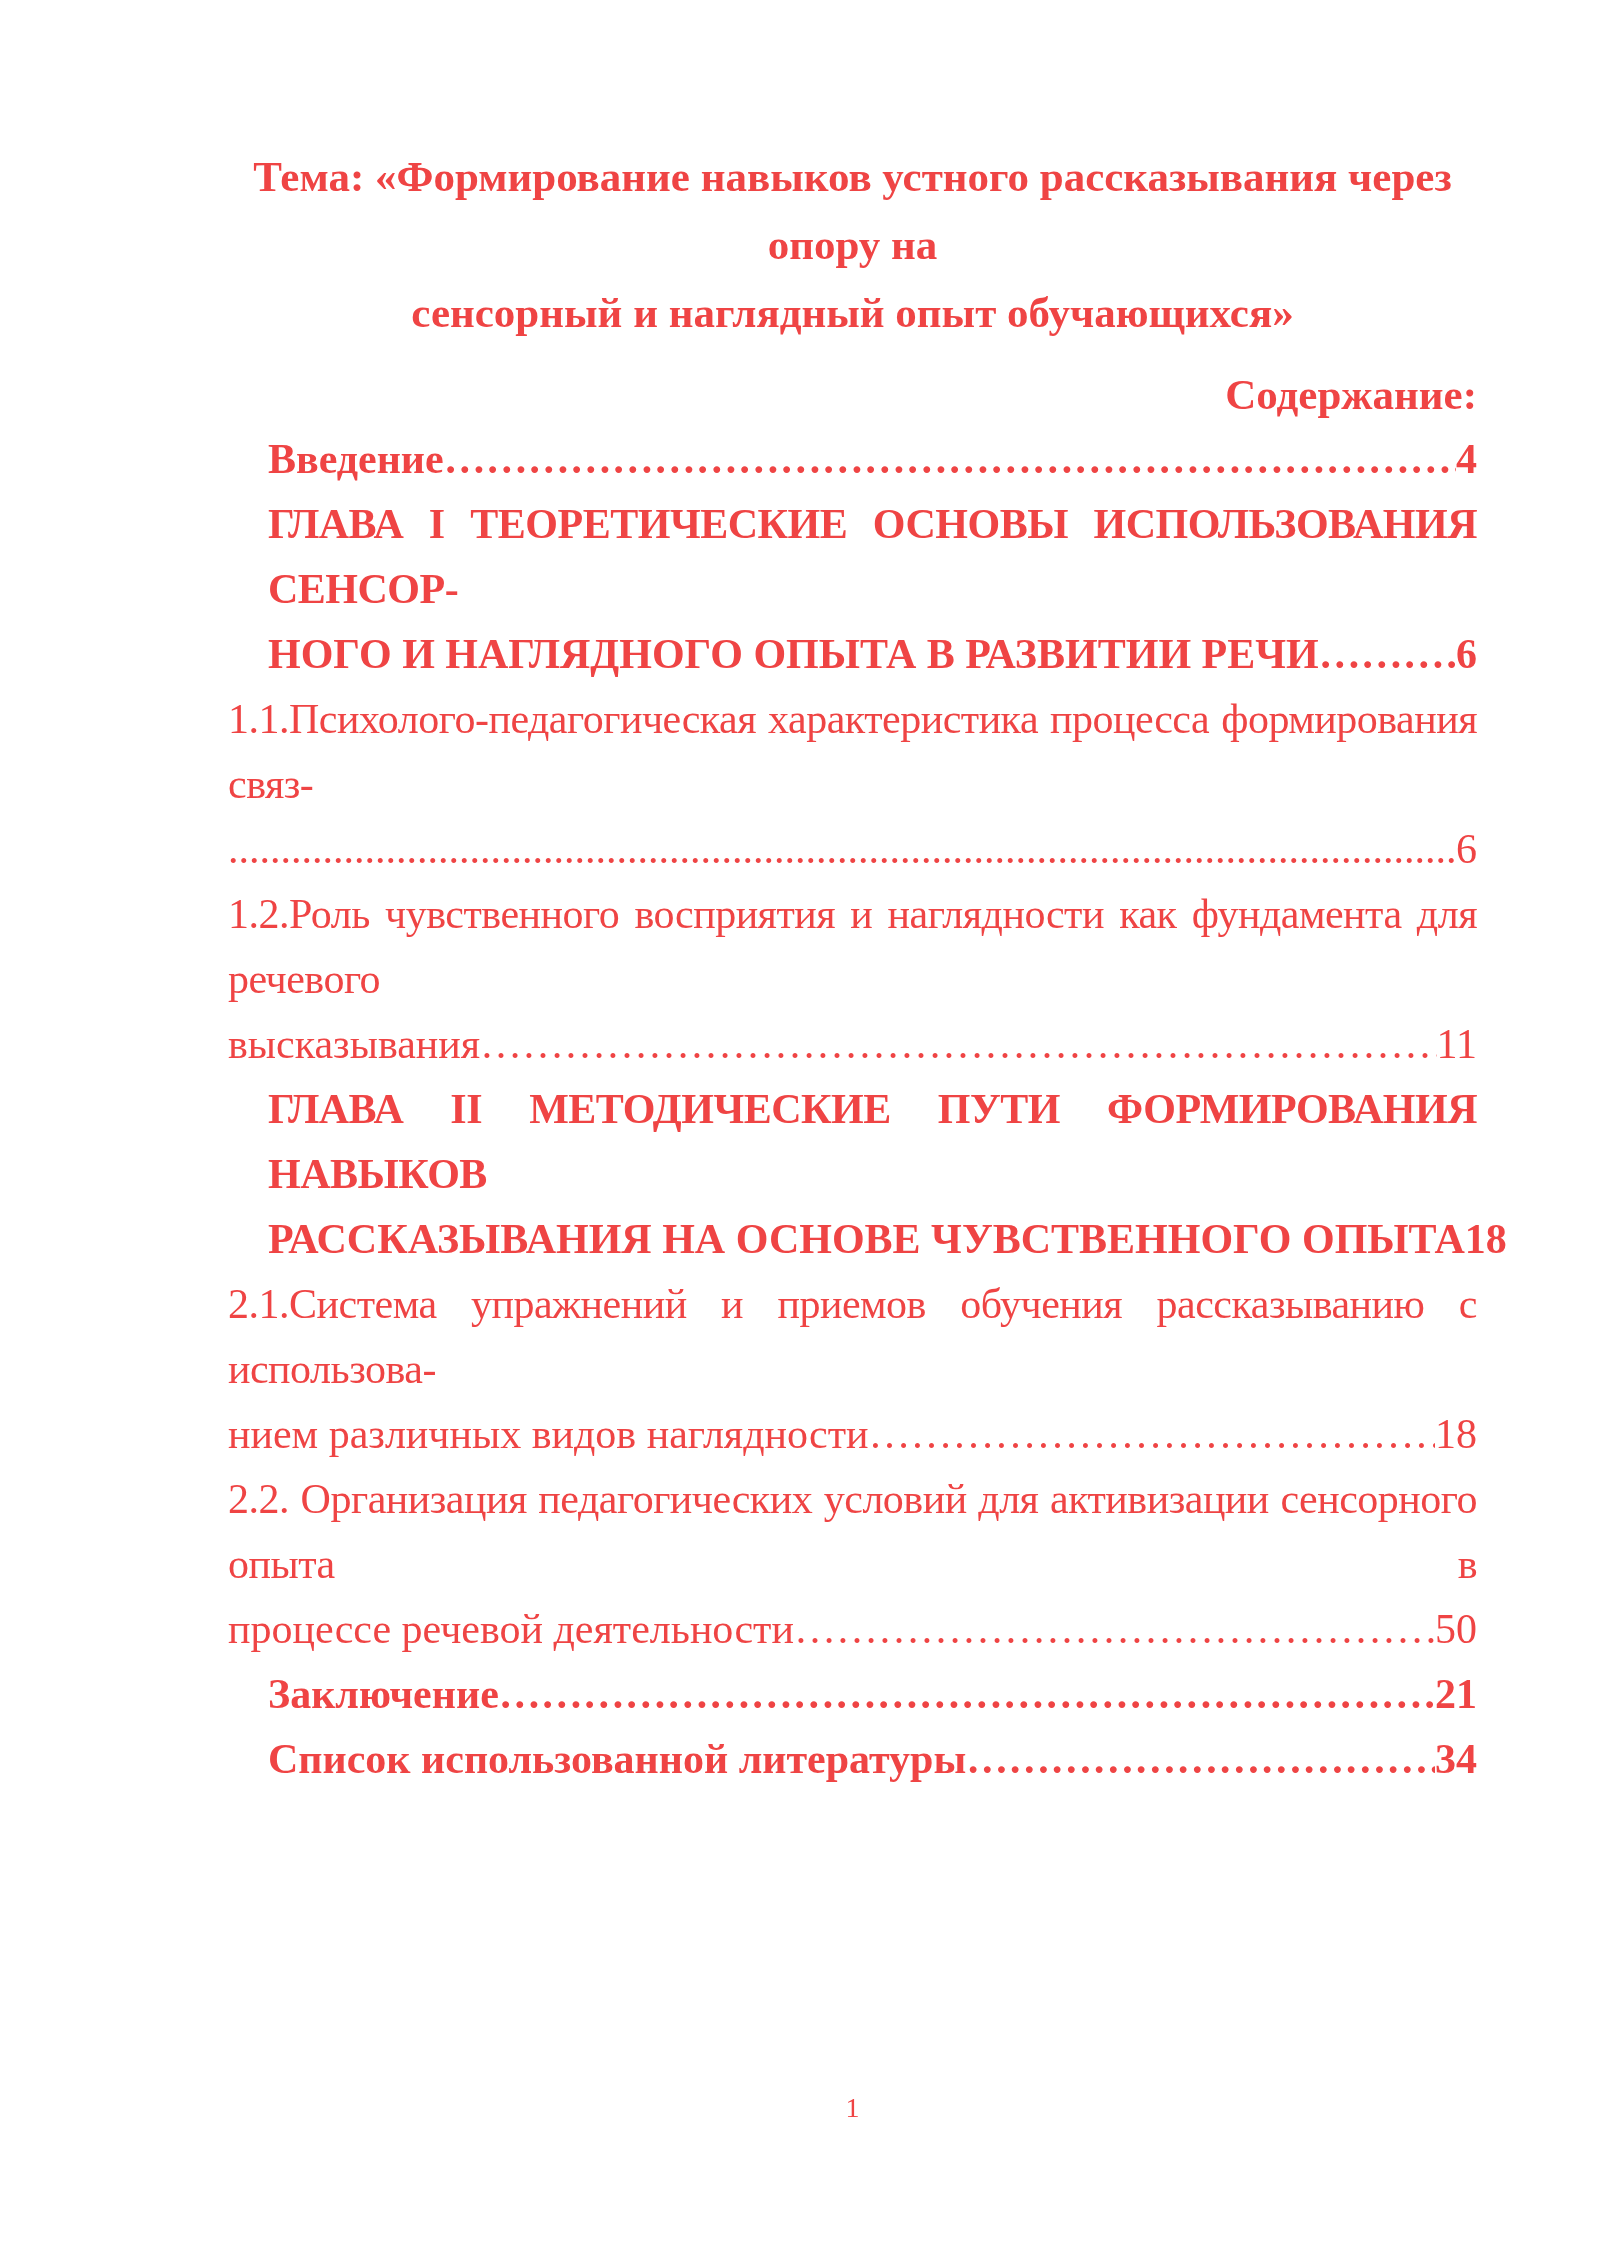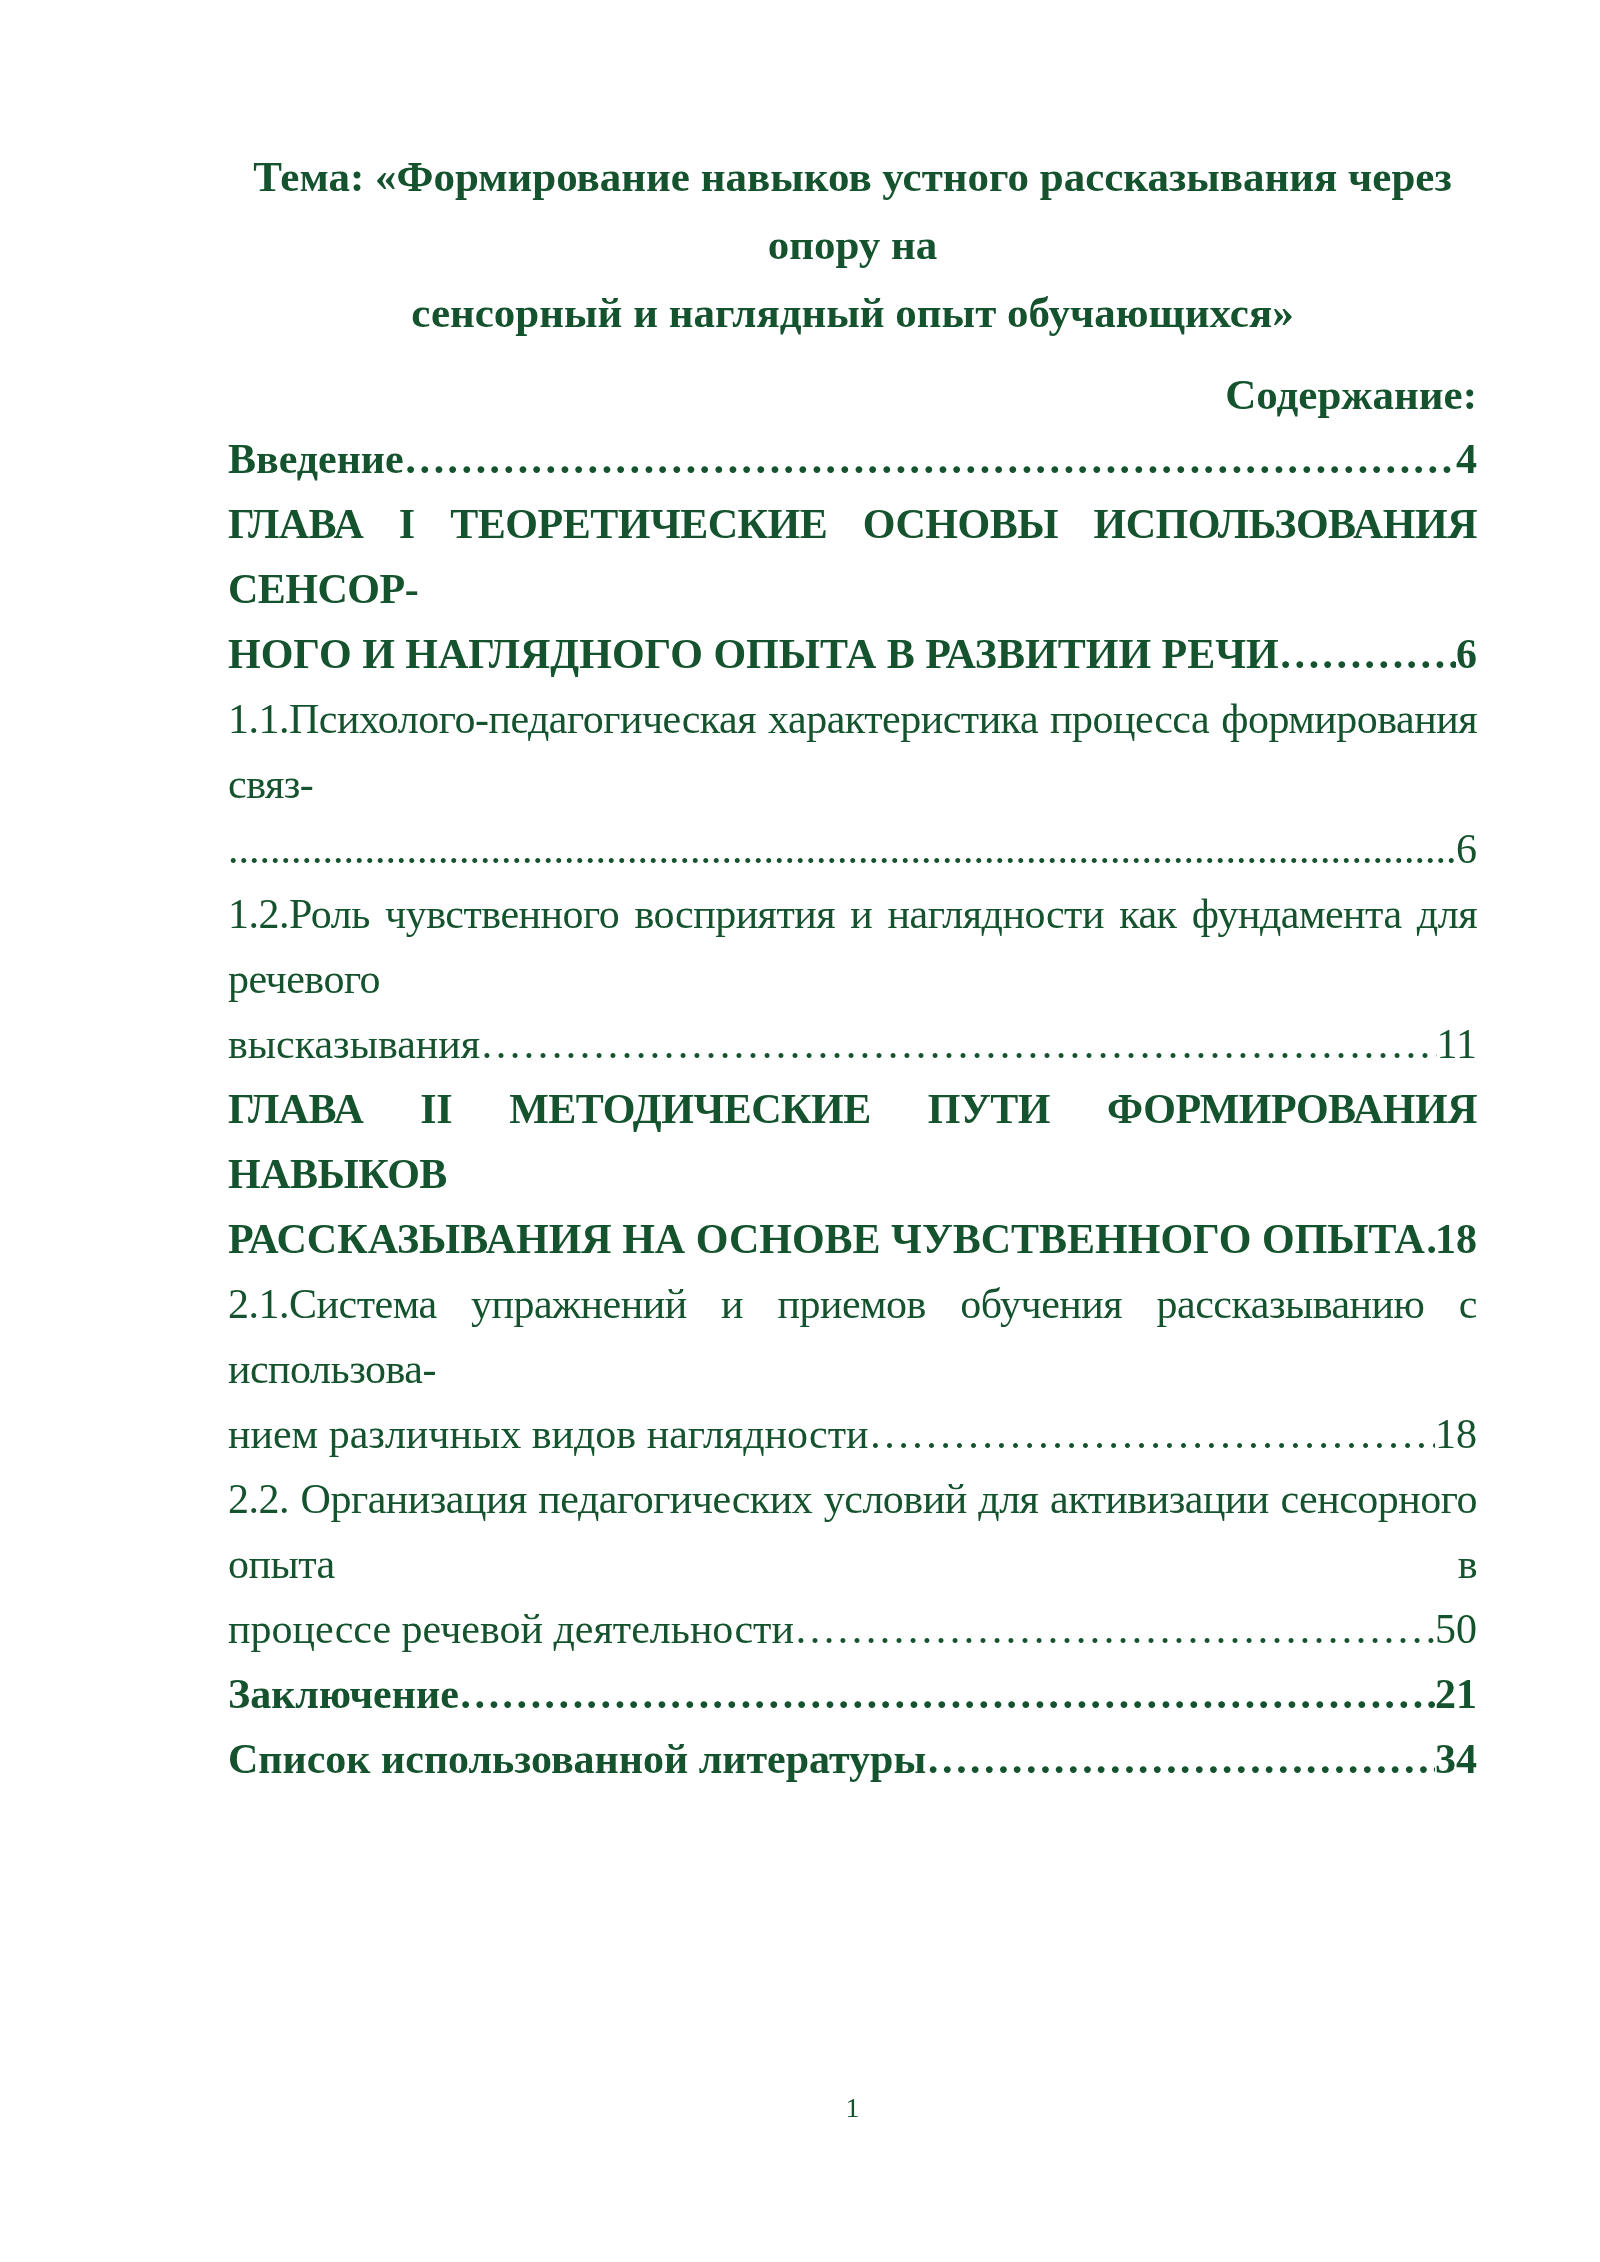--- a/index.html
+++ b/index.html
@@ -5,21 +5,21 @@
   html, body {
     margin: 0;
     padding: 0;
     background: #ffffff;
   }
   .page {
     position: relative;
     width: 1600px;
     height: 2262px;
     background: #ffffff;
-    color: #14532d;
+    color: #ef4444;
     font-family: "Liberation Serif", "DejaVu Serif", serif;
     overflow: hidden;
   }
   .content {
     position: absolute;
     left: 228px;
     top: 143px;
     width: 1249px;
   }
   .doc-title {
@@ -33,21 +33,21 @@
     font-size: 43px;
     font-weight: bold;
     line-height: 65px;
     text-align: right;
   }
   .toc {
     margin-top: 0px;
     font-size: 42px;
     line-height: 65px;
   }
-  .toc-entry.bold { font-weight: bold; }
+  .toc-entry.bold { font-weight: bold; margin-left: 40px; }
   .toc-line.justify {
     text-align: justify;
     text-align-last: justify;
     letter-spacing: -0.5px;
     white-space: normal;
   }
   .toc-line.leader-line {
     display: flex;
     align-items: baseline;
     width: 100%;

